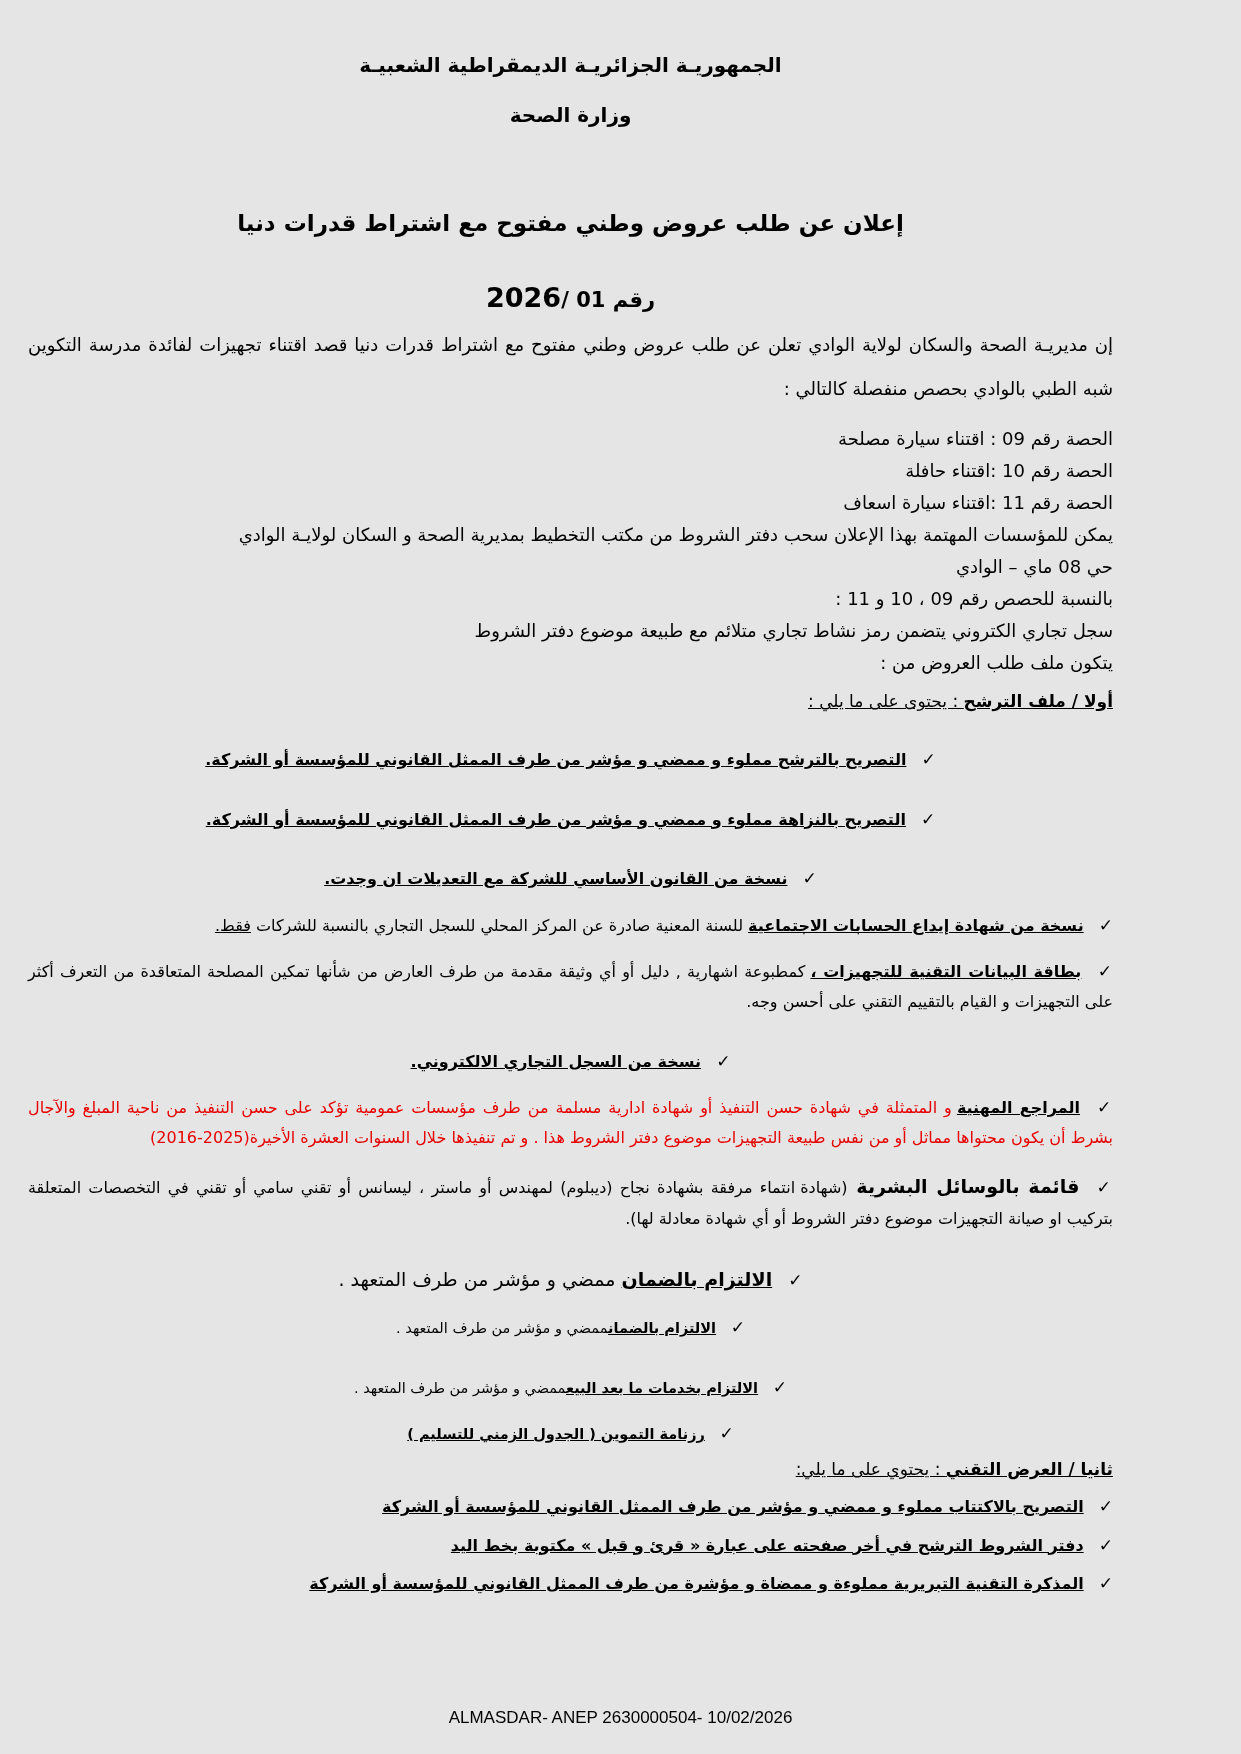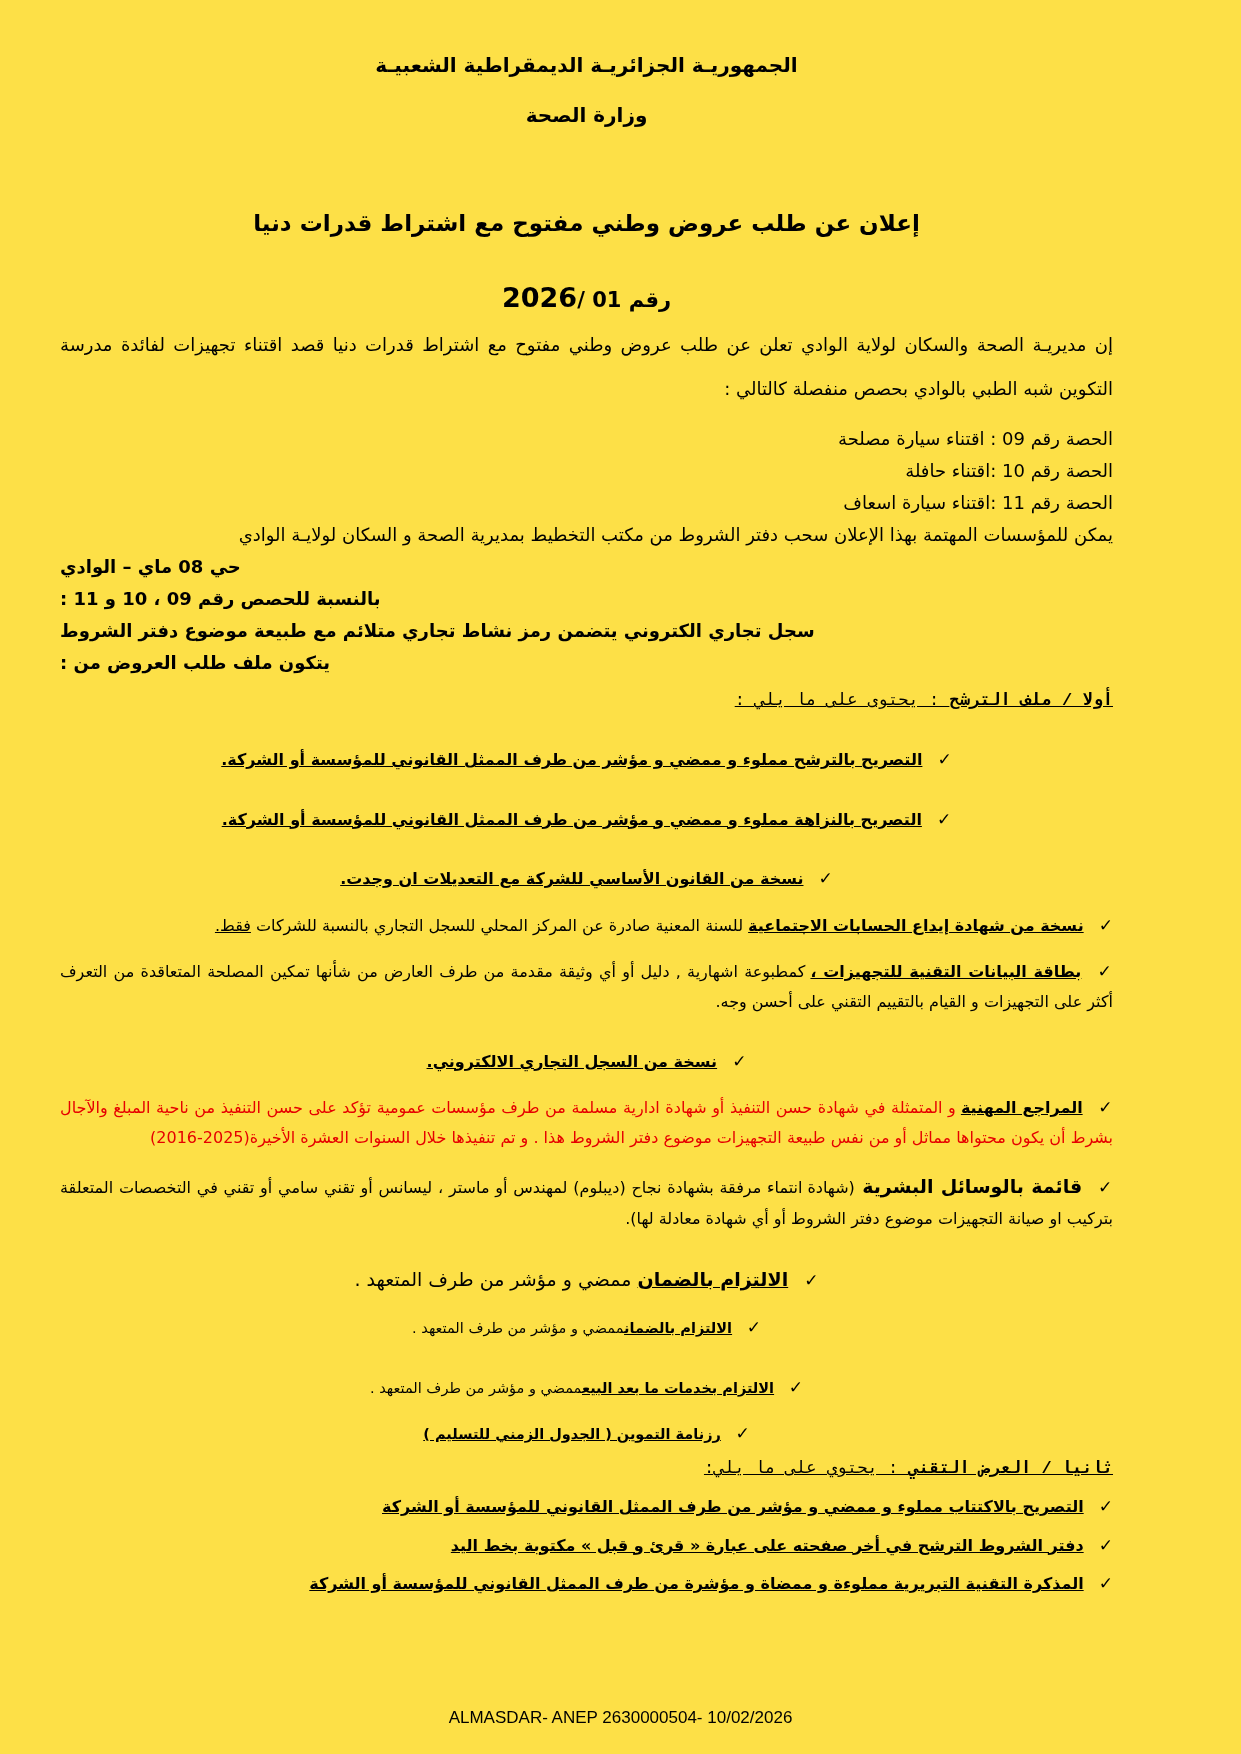--- a/index.html
+++ b/index.html
@@ -1,33 +1,33 @@
 <!DOCTYPE html>
 <html lang="ar" dir="rtl"><head>
 <meta charset="utf-8">
 <style>
   html,body{margin:0;padding:0;background:#9a9a9a;}
   .page{
-    width:1241px;height:1754px;background:#fde047;box-sizing:border-box;
-    padding:50px 128px 30px 60px;direction:rtl;color:#000;
+    width:1241px;height:1754px;background:#e5e5e5;box-sizing:border-box;
+    padding:50px 128px 30px 28px;direction:rtl;color:#000;
     font-family:"DejaVu Sans",sans-serif;position:relative;overflow:hidden;margin:0 auto;
   }
   .republic{font-size:20px;font-weight:bold;text-align:center;line-height:1.5;}
   .ministry{font-size:20px;font-weight:bold;text-align:center;line-height:1.5;margin-top:20px;}
   .dir-block{width:430px;margin:34px 0 0 auto;font-size:18px;font-weight:bold;line-height:1.5;}
   .dir-block .cc{text-align:center;}
   .dir-block .rr{text-align:right;}
   .title{margin-top:80px;text-align:center;font-size:23px;font-weight:bold;}
   .num-line{margin-top:46px;text-align:center;font-weight:bold;font-size:21px;}
   .num-year{font-size:27px;}
   .intro{margin-top:10px;font-size:18px;line-height:2.45;text-align:justify;}
   .plain{font-size:18px;line-height:1.78;}
   .lots{margin-top:12px;}
-  .cline{text-align:left;font-size:18px;line-height:1.78;font-weight:bold;}
-  .sec-heading{font-size:17px;line-height:1.7;text-decoration:underline;text-align:right;margin-top:8px;font-family:Liberation Mono, monospace;}
+  .cline{text-align:right;font-size:18px;line-height:1.78;}
+  .sec-heading{font-size:17px;line-height:1.7;text-decoration:underline;text-align:right;margin-top:8px;}
   .sec-heading .hl{font-weight:bold;}
   .sec2{margin-top:6px;}
   .item{font-size:16px;line-height:1.9;margin:14px 0;text-align:right;}
   .item.c{text-align:center;margin-top:27px;}
   .item.j{text-align:justify;}
   .item.tight{margin:6px 0;}
   .check{font-weight:bold;font-size:17px;margin-left:10px;}
   .lead{font-weight:bold;text-decoration:underline;}
   .leadplain{font-weight:bold;font-size:19px;}
   .u{text-decoration:underline;}

